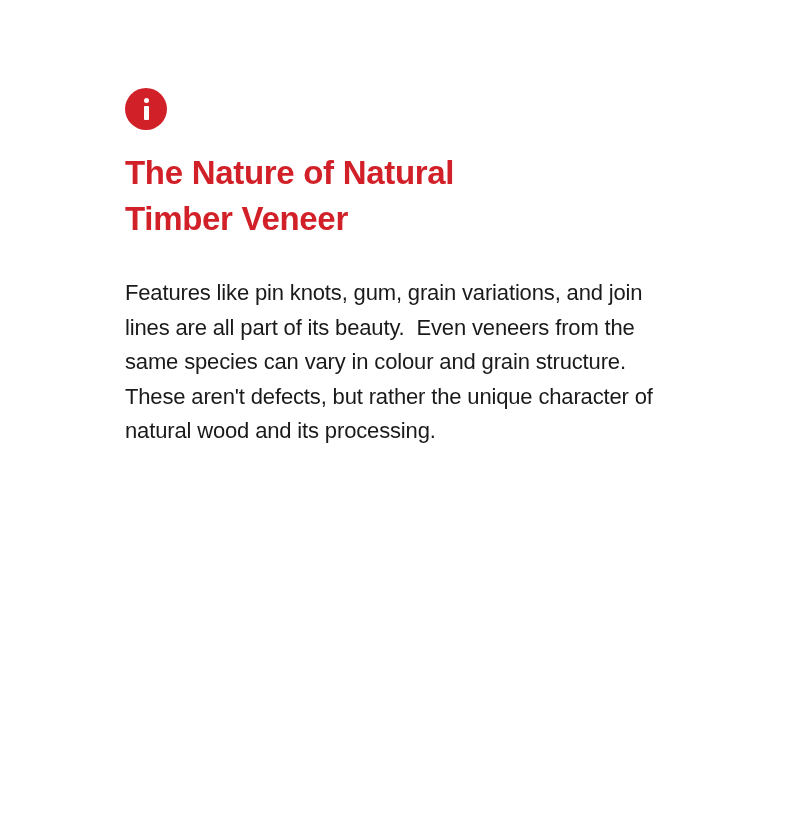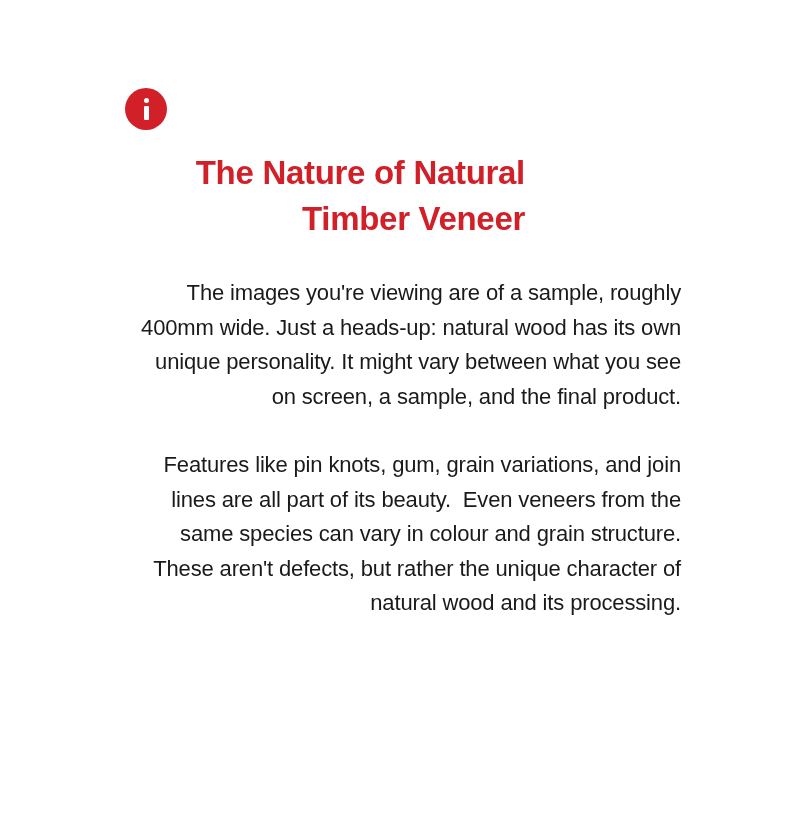--- a/index.html
+++ b/index.html
@@ -14,21 +14,20 @@
     font-family: "Liberation Sans", sans-serif;
     -webkit-font-smoothing: antialiased;
     overflow: hidden;
   }
 
   .info-panel {
     position: absolute;
     left: 125px;
     top: 88px;
     width: 560px;
-    text-align: right;
   }
 
   
   .icon-row {
     height: 44px;
   }
   .info-icon {
     position: relative;
     display: block;
     width: 42px;
@@ -95,17 +94,16 @@
   <div class="icon-row">
     <span class="info-icon">
       <span class="i-dot"></span>
       <span class="i-stem"></span>
     </span>
   </div>
 
   <h1 class="panel-heading">The Nature of Natural Timber Veneer</h1>
 
   <div class="panel-body">
-    <p>The images you're viewing are of a sample, roughly 400mm wide. Just a heads-up: natural wood has its own unique personality. It might vary between what you see on screen, a sample, and the final product.</p>
     <p>Features like pin knots, gum, grain variations, and join lines are all part of its beauty.  Even veneers from the same species can vary in colour and grain structure. These aren't defects, but rather the unique character of natural wood and its processing.</p>
   </div>
 
 </div>
 
 </body></html>

